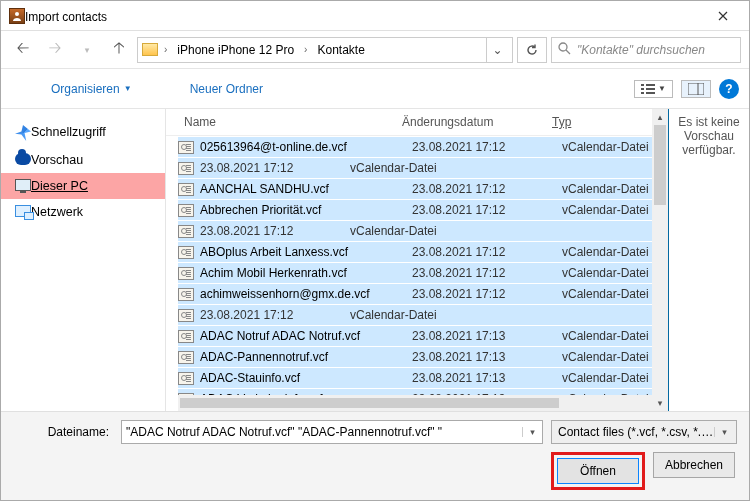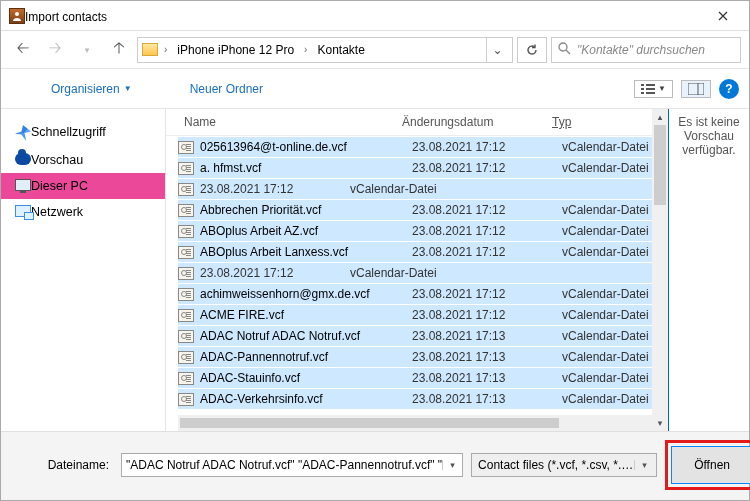--- a/index.html
+++ b/index.html
@@ -124,21 +124,21 @@
   .sidebar {
     width: 165px;
     padding: 10px 0;
     border-right: 1px solid #e5e5e5;
   }
   .side-item {
     display: flex; align-items: flex-start; gap: 0;
     padding: 6px 14px;
     font-size: 12.5px;
   }
-  .side-item.selected { background: #ec4899; }
+  .side-item.selected { background: #fca5a5; text-decoration: underline; }
   .si-pin {
     width: 16px; height: 16px; position: relative;
   }
   .si-pin::before{
     content:""; position:absolute; inset:0;
     background: conic-gradient(from 45deg, #5aa9ff, #2e7fe0);
     clip-path: polygon(50% 0,100% 40%,60% 50%,70% 100%,40% 60%,0 55%,40% 40%);
   }
   .si-cloud { width:16px;height:12px;background:#0a4aa3;border-radius:8px;position:relative;}
   .si-cloud::before{content:"";position:absolute;width:8px;height:8px;background:#0a4aa3;border-radius:50%;top:-4px;left:3px;}
@@ -213,39 +213,39 @@
   .vscroll .thumb{position:absolute;top:0;left:2px;right:2px;height:80px;background:#cdcdcd;}
   .preview {
     width: 80px; display: flex; align-items:flex-start; justify-content:center;
     color:#555; font-size:12px; text-align:center; padding:6px;
   }
   
   .footer {
     border-top: 1px solid #e0e0e0;
     background: #f4f4f4;
     padding: 8px 12px 10px;
-    display: flex; flex-direction: row; gap: 8px;
+    display: flex; flex-direction: column; gap: 8px;
   }
   .fn-row { display:flex; align-items:center; gap:8px; }
   .fn-label { width: 100px; text-align: right; padding-right:4px;}
   .fn-combo {
     flex:1; height:24px; border:1px solid #aaa; background:#fff;
     display:flex; align-items:center; padding:0 4px; font-size:12px;
     min-width:0;
   }
   .fn-combo span{flex:1;overflow:hidden;text-overflow:ellipsis;white-space:nowrap;}
   .combo-arrow{width:16px;text-align:center;color:#555;font-size:9px;border-left:1px solid #ccc;padding-left:4px;}
   .ft-combo{
     width: 186px; height:24px; border:1px solid #aaa; background:#efefef;
     display:flex; align-items:center; padding:0 6px; font-size:12px;
   }
   .ft-combo span{flex:1;overflow:hidden;text-overflow:ellipsis;white-space:nowrap;}
   .btn-row { display:flex; justify-content:flex-end; gap:8px; padding-right: 2px;}
   .btn {
-    min-width: 82px; height: 38px;
+    min-width: 82px; height: 26px;
     border:1px solid #a6a6a6; background:#e9e9e9;
     display:flex;align-items:center;justify-content:center;
     font-size:12px;
   }
   .btn.primary { background:#e3e3e3; border-color:#0a84ff; }
   .open-wrap{
     border:3px solid #e11b1b; padding:3px; display:inline-flex;
   }
 </style>
 </head>
@@ -361,61 +361,60 @@
         </div>
         <div class="rows" id="rows">
             <div class="row">
               <div class="ic"></div>
               <div class="rn">025613964@t-online.de.vcf</div>
               <div class="rd">23.08.2021 17:12</div>
               <div class="rt">vCalendar-Datei</div>
             </div>
             <div class="row">
               <div class="ic"></div>
-              <div class="rn">a. hfmst.vcf</div>
-              <div class="rd">23.08.2021 17:12</div>
-              <div class="rt">vCalendar-Datei</div>
-            </div>
-            <div class="row">
-              <div class="ic"></div>
+              <div class="rd">23.08.2021 17:12</div>
+              <div class="rt">vCalendar-Datei</div>
+            </div>
+            <div class="row">
+              <div class="ic"></div>
+              <div class="rn">AANCHAL SANDHU.vcf</div>
               <div class="rd">23.08.2021 17:12</div>
               <div class="rt">vCalendar-Datei</div>
             </div>
             <div class="row">
               <div class="ic"></div>
               <div class="rn">Abbrechen Priorität.vcf</div>
               <div class="rd">23.08.2021 17:12</div>
               <div class="rt">vCalendar-Datei</div>
             </div>
             <div class="row">
               <div class="ic"></div>
-              <div class="rn">ABOplus Arbeit AZ.vcf</div>
               <div class="rd">23.08.2021 17:12</div>
               <div class="rt">vCalendar-Datei</div>
             </div>
             <div class="row">
               <div class="ic"></div>
               <div class="rn">ABOplus Arbeit Lanxess.vcf</div>
               <div class="rd">23.08.2021 17:12</div>
               <div class="rt">vCalendar-Datei</div>
             </div>
             <div class="row">
               <div class="ic"></div>
+              <div class="rn">Achim Mobil Herkenrath.vcf</div>
               <div class="rd">23.08.2021 17:12</div>
               <div class="rt">vCalendar-Datei</div>
             </div>
             <div class="row">
               <div class="ic"></div>
               <div class="rn">achimweissenhorn@gmx.de.vcf</div>
               <div class="rd">23.08.2021 17:12</div>
               <div class="rt">vCalendar-Datei</div>
             </div>
             <div class="row">
               <div class="ic"></div>
-              <div class="rn">ACME FIRE.vcf</div>
               <div class="rd">23.08.2021 17:12</div>
               <div class="rt">vCalendar-Datei</div>
             </div>
             <div class="row">
               <div class="ic"></div>
               <div class="rn">ADAC Notruf ADAC Notruf.vcf</div>
               <div class="rd">23.08.2021 17:13</div>
               <div class="rt">vCalendar-Datei</div>
             </div>
             <div class="row">

